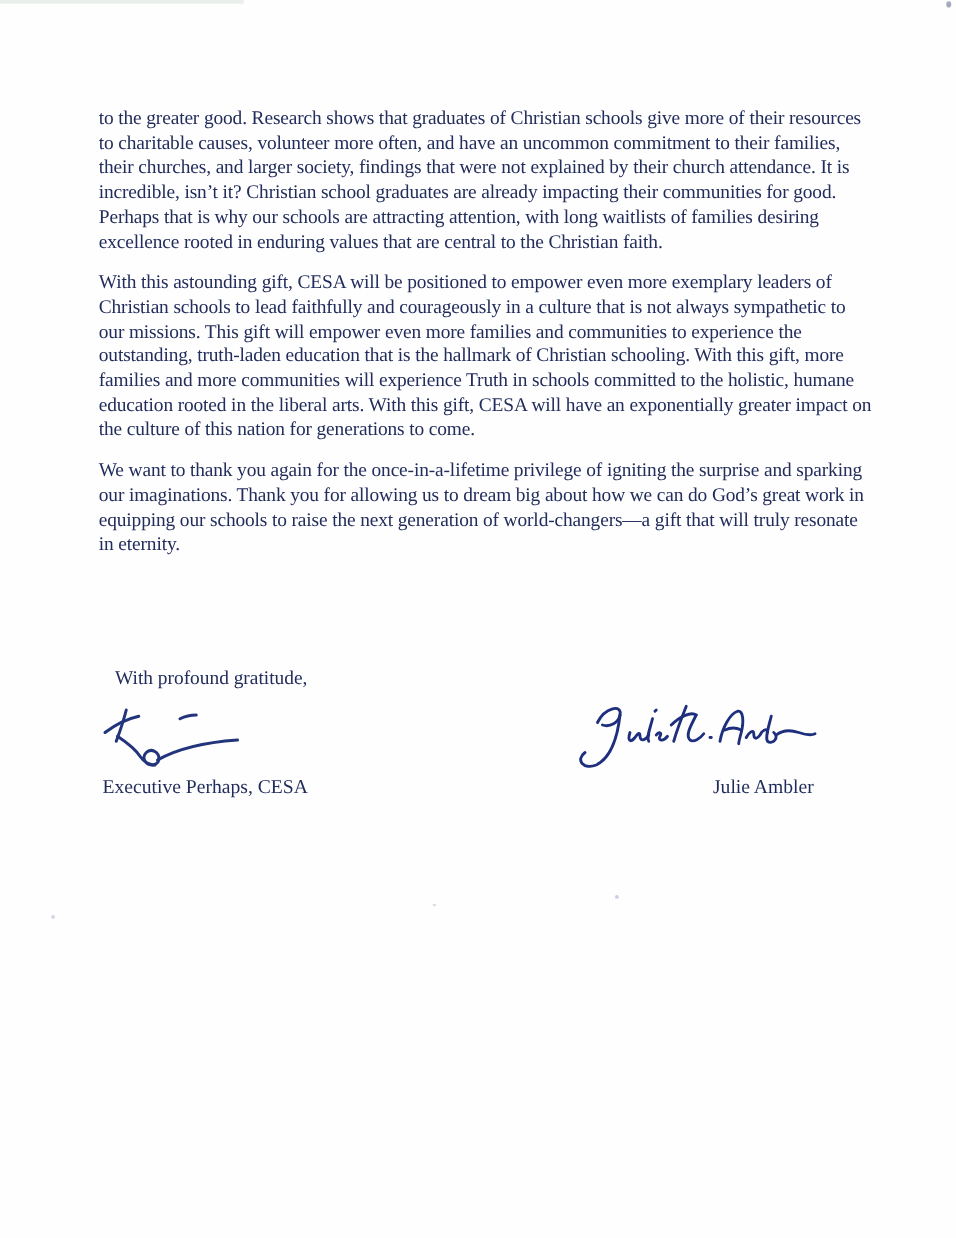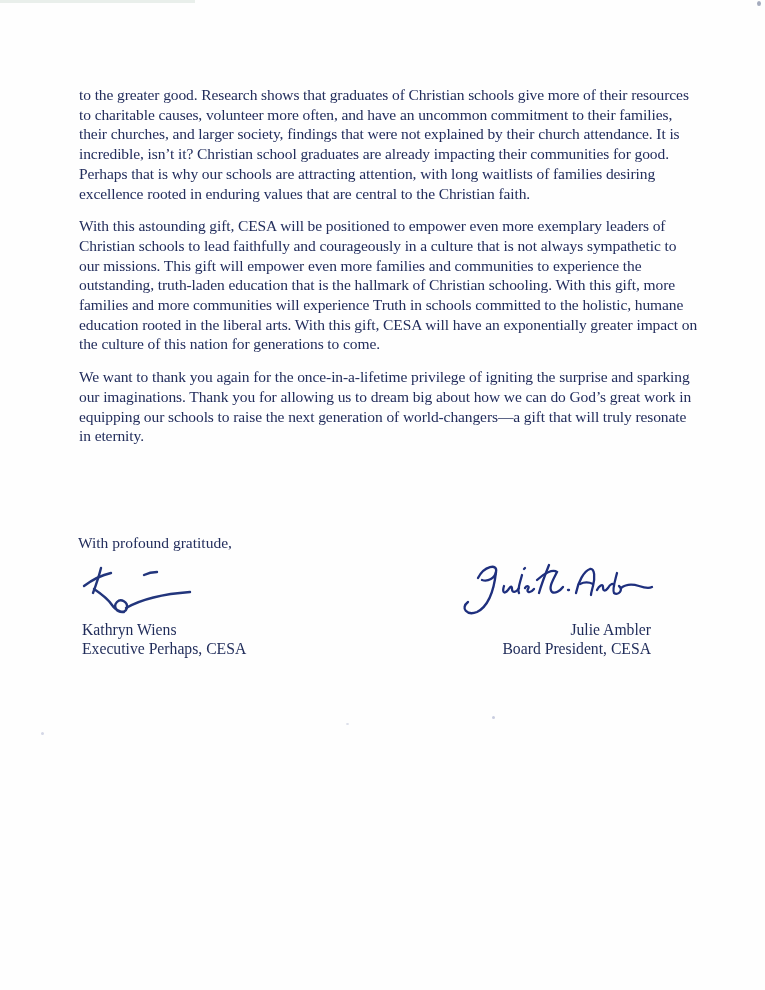--- a/index.html
+++ b/index.html
@@ -31,21 +31,21 @@
     position:absolute; left:79px; top:85px; width:620px;
   }
   .para {
     margin:0 0 13px 0;
     font-size:15.5px;
     line-height:19.7px;
     letter-spacing:-0.1px;
     color:#222d5c;
   }
   .closing {
-    position:absolute; left:78px; top:533px;
+    position:absolute; left:92px; top:533px;
     font-size:15.5px; line-height:19.7px; color:#222d5c;
   }
   .sig { position:absolute; }
   .sig svg { display:block; }
   .sig-left-svg  { left:80px;  top:562px; }
   .sig-right-svg { left:452px; top:556px; }
   .sig-id {
     position:absolute;
     font-size:15.7px; line-height:18.6px;
     color:#1f2b59;
@@ -100,22 +100,20 @@
         <path d="M124 37 C126 26, 132 15, 138 13 C143 12, 143 22, 141 30 C140 34, 139 37, 139 39"></path>
         <path d="M128 28 C132 26, 137 26, 141 28"></path>
         <path d="M145 34 C147 30, 151 27, 151 31 C151 35, 153 36, 156 32 C158 28, 162 26, 162 30"></path>
         <path d="M165 17 C163 25, 160 34, 162 37 C166 40, 172 34, 167 30"></path>
         <path d="M169 32 C174 28, 181 28, 187 30 C193 32, 198 32, 200 31"></path>
       </g>
     </svg>
   </div>
 
   <div class="sig-id sig-id-left">
-    <span class="sig-name">Kathryn Wiens</span>
     <span class="sig-title">Executive Perhaps, CESA</span>
   </div>
 
   <div class="sig-id sig-id-right">
     <span class="sig-name">Julie Ambler</span>
-    <span class="sig-title">Board President, CESA</span>
   </div>
 
 </div>
 
 </body></html>

